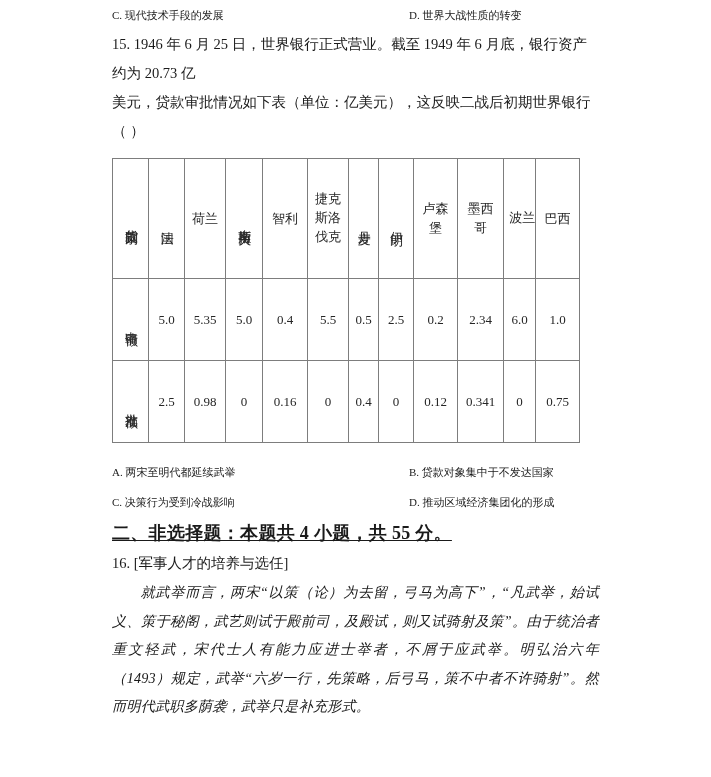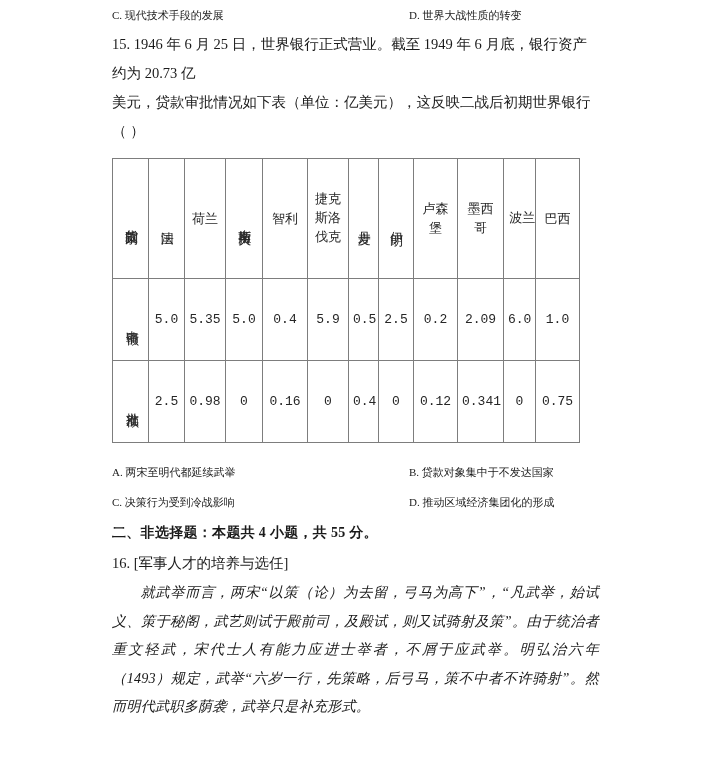--- a/index.html
+++ b/index.html
@@ -28,24 +28,25 @@
   }
   .opt-a { width: 297px; flex: 0 0 297px; }
   .opt-b { flex: 1 1 auto; }
 
   .q-line {
     font-size: 14.5px;
     line-height: 29px;
   }
 
   .section-head {
-    font-size: 14px;
+    font-size: 18px;
     font-weight: bold;
     line-height: 32px;
     letter-spacing: 0.3px;
+    text-decoration: underline;
   }
 
   
   .para {
     font-family: "Liberation Serif", "DejaVu Serif", serif;
     font-size: 14.2px;
     line-height: 28.6px;
     text-align: justify;
     text-justify: inter-ideograph;
     font-style: italic;
@@ -64,21 +65,21 @@
   }
   table.loan td {
     border: 1px solid #7d7d7d;
     padding: 2px 4px;
     vertical-align: middle;
     text-align: center;
     font-family: "Liberation Serif", "DejaVu Serif", serif;
     color: #262626;
   }
   table.loan tr.hdr td { height: 120px; }
-  table.loan tr.data td { height: 82px; font-family: Liberation Mono, monospace; }
+  table.loan tr.data td { height: 82px; }
 
   
   .vlab {
     writing-mode: vertical-rl;
     text-orientation: upright;
     line-height: 1.28;
     letter-spacing: 1px;
     margin: 0 auto;
     display: inline-block;
   }
@@ -175,25 +176,25 @@
       </tr>
 
       <tr class="data">
         <td class="rowhead outer">
           <span class="rowlab">申请额</span>
         </td>
         <td>5.0</td>
         <td>5.35</td>
         <td>5.0</td>
         <td class="darkL">0.4</td>
-        <td>5.9</td>
+        <td>5.5</td>
         <td>0.5</td>
         <td>2.5</td>
         <td class="darkR">0.2</td>
-        <td>2.09</td>
+        <td>2.34</td>
         <td>6.0</td>
         <td class="outer">1.0</td>
       </tr>
 
       <tr class="data">
         <td class="rowhead outer">
           <span class="rowlab">批准额</span>
         </td>
         <td>2.5</td>
         <td>0.98</td>

